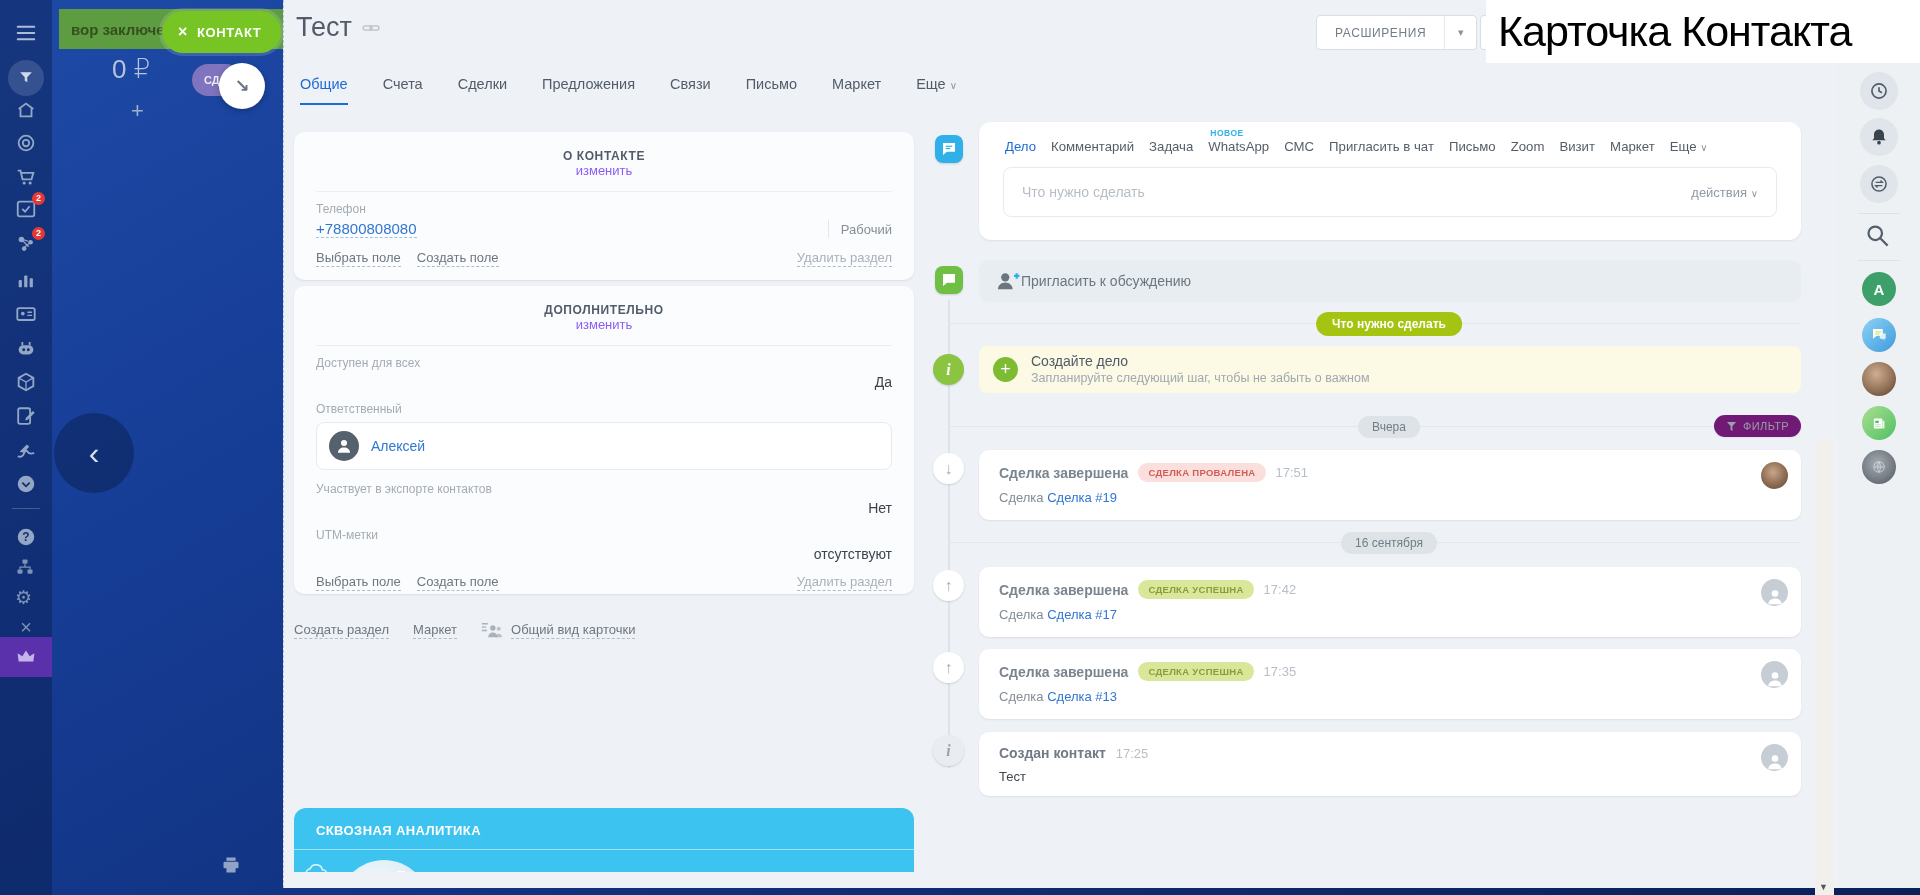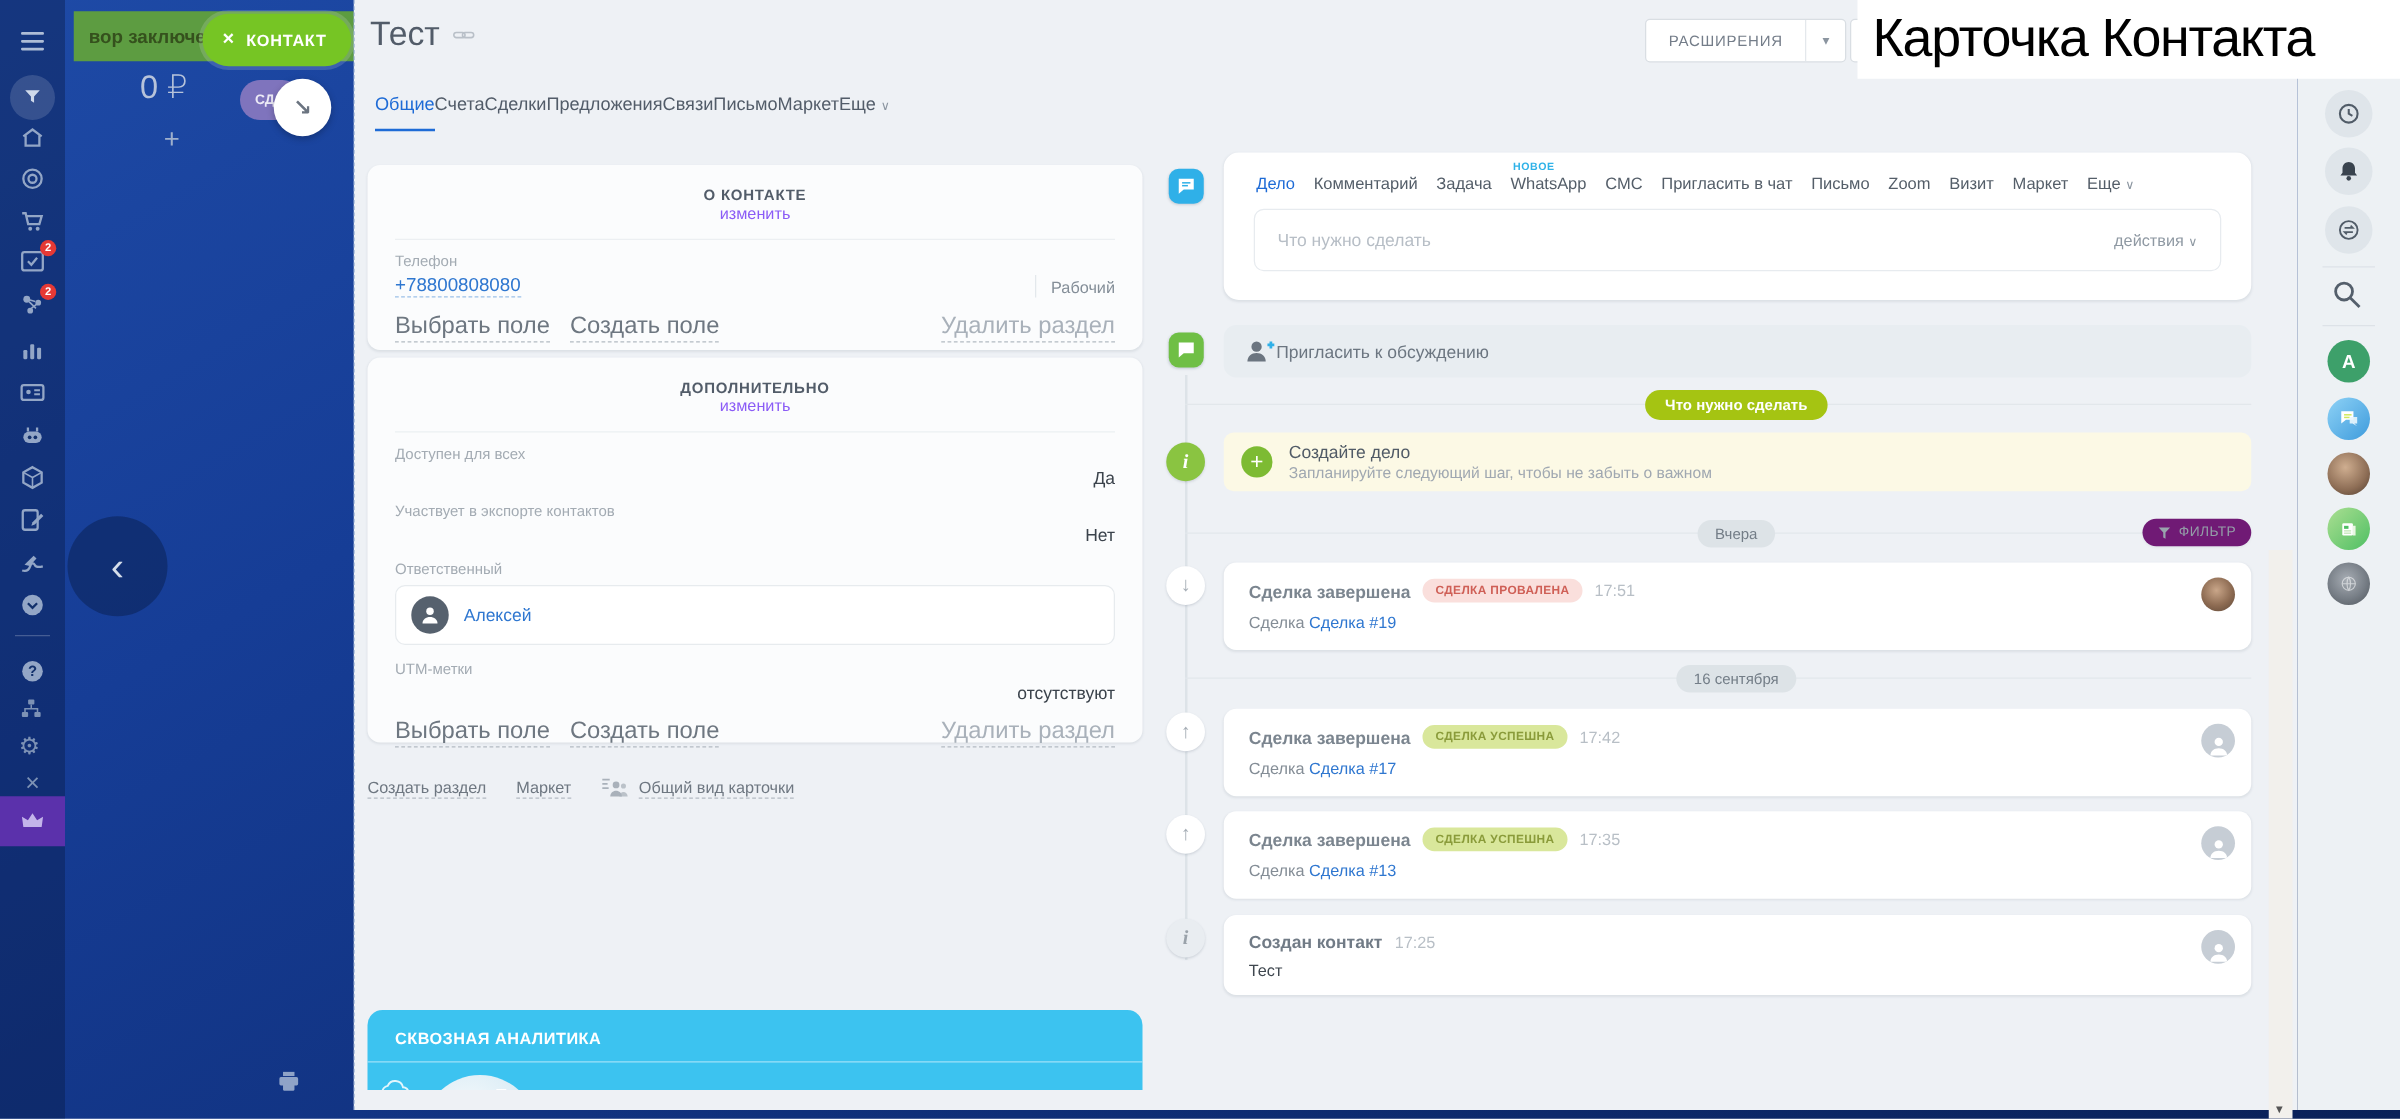--- a/index.html
+++ b/index.html
@@ -46,38 +46,38 @@
             border-left:1px dashed rgba(170,190,220,.85); }
   .page-title { left:12px; top:12px; font-size:27px; font-weight:300; color:#525c69;
                 display:flex; align-items:center; gap:10px; }
   .ext-btn { left:1032px; top:15px; height:35px; display:flex; border:1px solid #d9dee3; border-radius:4px;
              background:#fff; overflow:hidden; }
   .ext-main { padding:0 18px; display:flex; align-items:center; font-size:12px; color:#747d89; letter-spacing:.6px; }
   .ext-caret { width:32px; display:flex; align-items:center; justify-content:center; border-left:1px solid #e4e8ec;
                color:#8b95a0; font-size:11px; }
   .hidden-btn { left:1196px; top:15px; width:34px; height:35px; background:#fff; border:1px solid #d9dee3;
                 border-radius:4px 0 0 4px; }
-  .tabs { left:16px; top:76px; display:flex; font-size:14.5px; color:#525c69; }
+  .tabs { left:16px; top:76px; display:flex; gap:35px; font-size:14.5px; color:#525c69; }
   .tab { padding-bottom:11px; cursor:pointer; white-space:nowrap; }
   .tab.active { color:#1e6bd6; border-bottom:2px solid #1e6bd6; }
   .tab .caret { font-size:10px; color:#8b95a0; margin-left:4px; }
 
   
   .card { background:#fbfcfd; border-radius:10px; box-shadow:0 1px 2px rgba(60,80,100,.10); }
   .card-head { display:flex; justify-content:space-between; align-items:center; padding:17px 22px 13px;flex-direction:column; }
   .card-title { font-size:12px; font-weight:bold; letter-spacing:.6px; color:#525c69; }
   .edit-link { font-size:13px; color:#8b5cf6; cursor:pointer; }
   .card-sep { border-top:1px solid #eceff2; margin:0 22px; }
   .fld-label { font-size:12px; color:#a3abb3; margin-bottom:4px; }
   .fld-value { font-size:14px; color:#3b434c;text-align:right; }
   .dashed-link { border-bottom:1px dashed #b3bac2; padding-bottom:1px; cursor:pointer; }
   .phone-link { font-size:15px; color:#2f77d0; border-bottom:1px dashed #9cc0e8; cursor:pointer; }
   .phone-type { display:flex; align-items:center; gap:12px; color:#848e98; font-size:13px; }
   .vert-sep { width:1px; height:18px; background:#e3e8ec; }
-  .links-row { display:flex; justify-content:space-between; align-items:center; padding:12px 22px 16px; font-size:19px; }
+  .links-row { display:flex; justify-content:space-between; align-items:center; padding:12px 22px 16px; font-size:13px; }
   .links-left { display:flex; gap:16px; color:#6e7781; }
   .link-muted { color:#a9b1ba; }
   .resp-box { border:1px solid #e7ebee; border-radius:8px; background:#fff; display:flex; align-items:center;
               gap:12px; padding:8px 12px; margin-top:6px; }
   .resp-avatar { width:30px; height:30px; border-radius:50%; background:#56616e; display:flex;
                  align-items:center; justify-content:center; }
   .resp-name { font-size:14px; color:#2f77d0; cursor:pointer; }
   .foot-links { left:10px; top:622px; width:620px; display:flex; gap:24px; align-items:center; font-size:13px; color:#6e7781; }
   .foot-view { display:flex; gap:8px; align-items:center; }
 
@@ -358,34 +358,34 @@
     <div class="card-head">
       <span class="card-title">ДОПОЛНИТЕЛЬНО</span>
       <span class="edit-link">изменить</span>
     </div>
     <div class="card-sep"></div>
     <div style="padding:10px 22px 0">
       <div class="fld-label">Доступен для всех</div>
       <div class="fld-value">Да</div>
     </div>
     <div style="padding:12px 22px 0">
-      <div class="fld-label">Участвует в экспорте контактов</div>
-      <div class="fld-value">Нет</div>
-    </div>
-    <div style="padding:12px 22px 0">
       <div class="fld-label">Ответственный</div>
       <div class="resp-box">
         <span class="resp-avatar">
           <svg viewBox="0 0 24 24" width="18" height="18">
               <circle cx="12" cy="8" r="4" fill="#fff"></circle>
               <path d="M4 21c0-4.4 3.6-7 8-7s8 2.6 8 7" fill="#fff"></path>
             </svg>
         </span>
         <span class="resp-name">Алексей</span>
       </div>
+    </div>
+    <div style="padding:12px 22px 0">
+      <div class="fld-label">Участвует в экспорте контактов</div>
+      <div class="fld-value">Нет</div>
     </div>
     <div style="padding:12px 22px 0">
       <div class="fld-label">UTM-метки</div>
       <div class="fld-value">отсутствуют</div>
     </div>
     <div class="links-row">
       <div class="links-left">
         <span class="dashed-link">Выбрать поле</span>
         <span class="dashed-link">Создать поле</span>
       </div>

